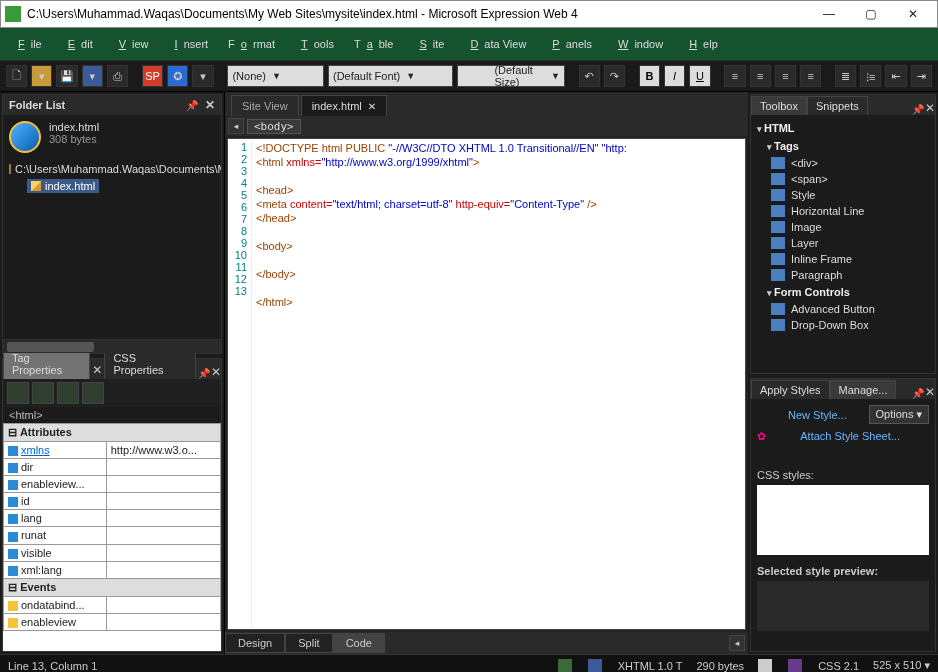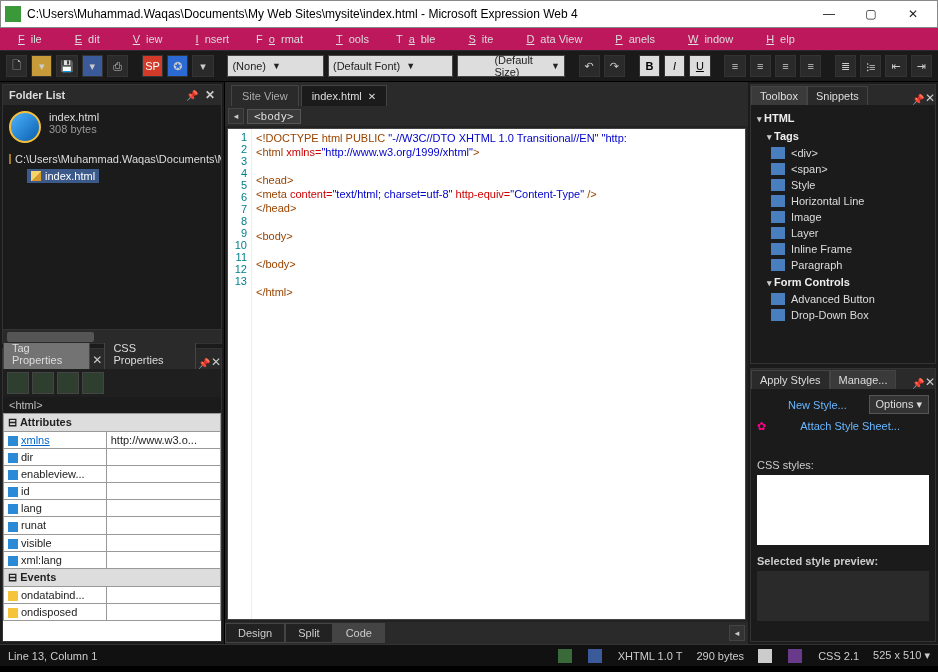--- a/index.html
+++ b/index.html
@@ -3,21 +3,21 @@
 <meta charset="utf-8">
 <style>
 * { margin:0; padding:0; box-sizing:border-box; font-family:"Segoe UI",Tahoma,sans-serif; font-size:11px; }
 body { background:#000; color:#ccc; width:938px; height:672px; overflow:hidden; }
 .titlebar { height:28px; background:#fff; color:#000; display:flex; align-items:center; padding:0 4px; border:1px solid #888;}
 .titlebar .title { flex:1; font-size:12px; padding-left:2px; }
 .winbtns { display:flex; gap:2px; }
 .winbtn { width:40px; height:22px; display:flex; align-items:center; justify-content:center; font-size:12px; color:#222; }
 .winbtn.close { background:none; }
 .chrome { background:#111; }
-.menubar { height:22px; display:flex; align-items:center; gap:15px; padding:6px 6px; background:#be185d; color:#ddd; }
+.menubar { height:22px; display:flex; align-items:center; gap:8px; padding:16px 6px; background:#14532d; color:#ddd; }
 .menubar span { padding:2px 6px; }
 .toolbar { height:32px; background:#1a1a1a; border-top:1px solid #2a2a2a; border-bottom:1px solid #000; display:flex; align-items:center; gap:4px; padding:0 6px; }
 .tb-btn { width:22px; height:22px; background:#2a2a2a; border:1px solid #333; display:flex; align-items:center; justify-content:center; color:#ccc; font-size:11px; }
 .tb-combo { height:22px; background:#ddd; color:#222; border:1px solid #444; display:flex; align-items:center; padding:0 4px; }
 .tb-combo .arrow { margin-left:6px; font-size:9px; }
 .tb-sep { width:6px; }
 .workarea { display:flex; height:562px; background:#1b1b1b; }
 .left-col { width:225px; display:flex; flex-direction:column; border-right:1px solid #000;}
 .panel { background:#1b1b1b; border:1px solid #333; margin:2px; display:flex; flex-direction:column; }
 .panel-title { height:20px; background:#2a2a2a; color:#ddd; display:flex; align-items:center; padding:0 6px; font-weight:bold; gap:6px;}
@@ -242,21 +242,21 @@
                   <td></td>
                 </tr>
           <tr>
                   <td class="hdr" colspan="2">⊟ <span>Events</span></td>
                 </tr>
           <tr>
                   <td><span class="ev-icon"></span><span>ondatabind...</span></td>
                   <td></td>
                 </tr>
           <tr>
-                  <td><span class="ev-icon"></span><span>ondisposed</span></td>
+                  <td><span class="ev-icon"></span><span>enableview</span></td>
                   <td></td>
                 </tr>
         </tbody>
             </table>
       </div>
     </div>
   </div>
 
   <div class="center-col">
     <div class="doc-tabs">

